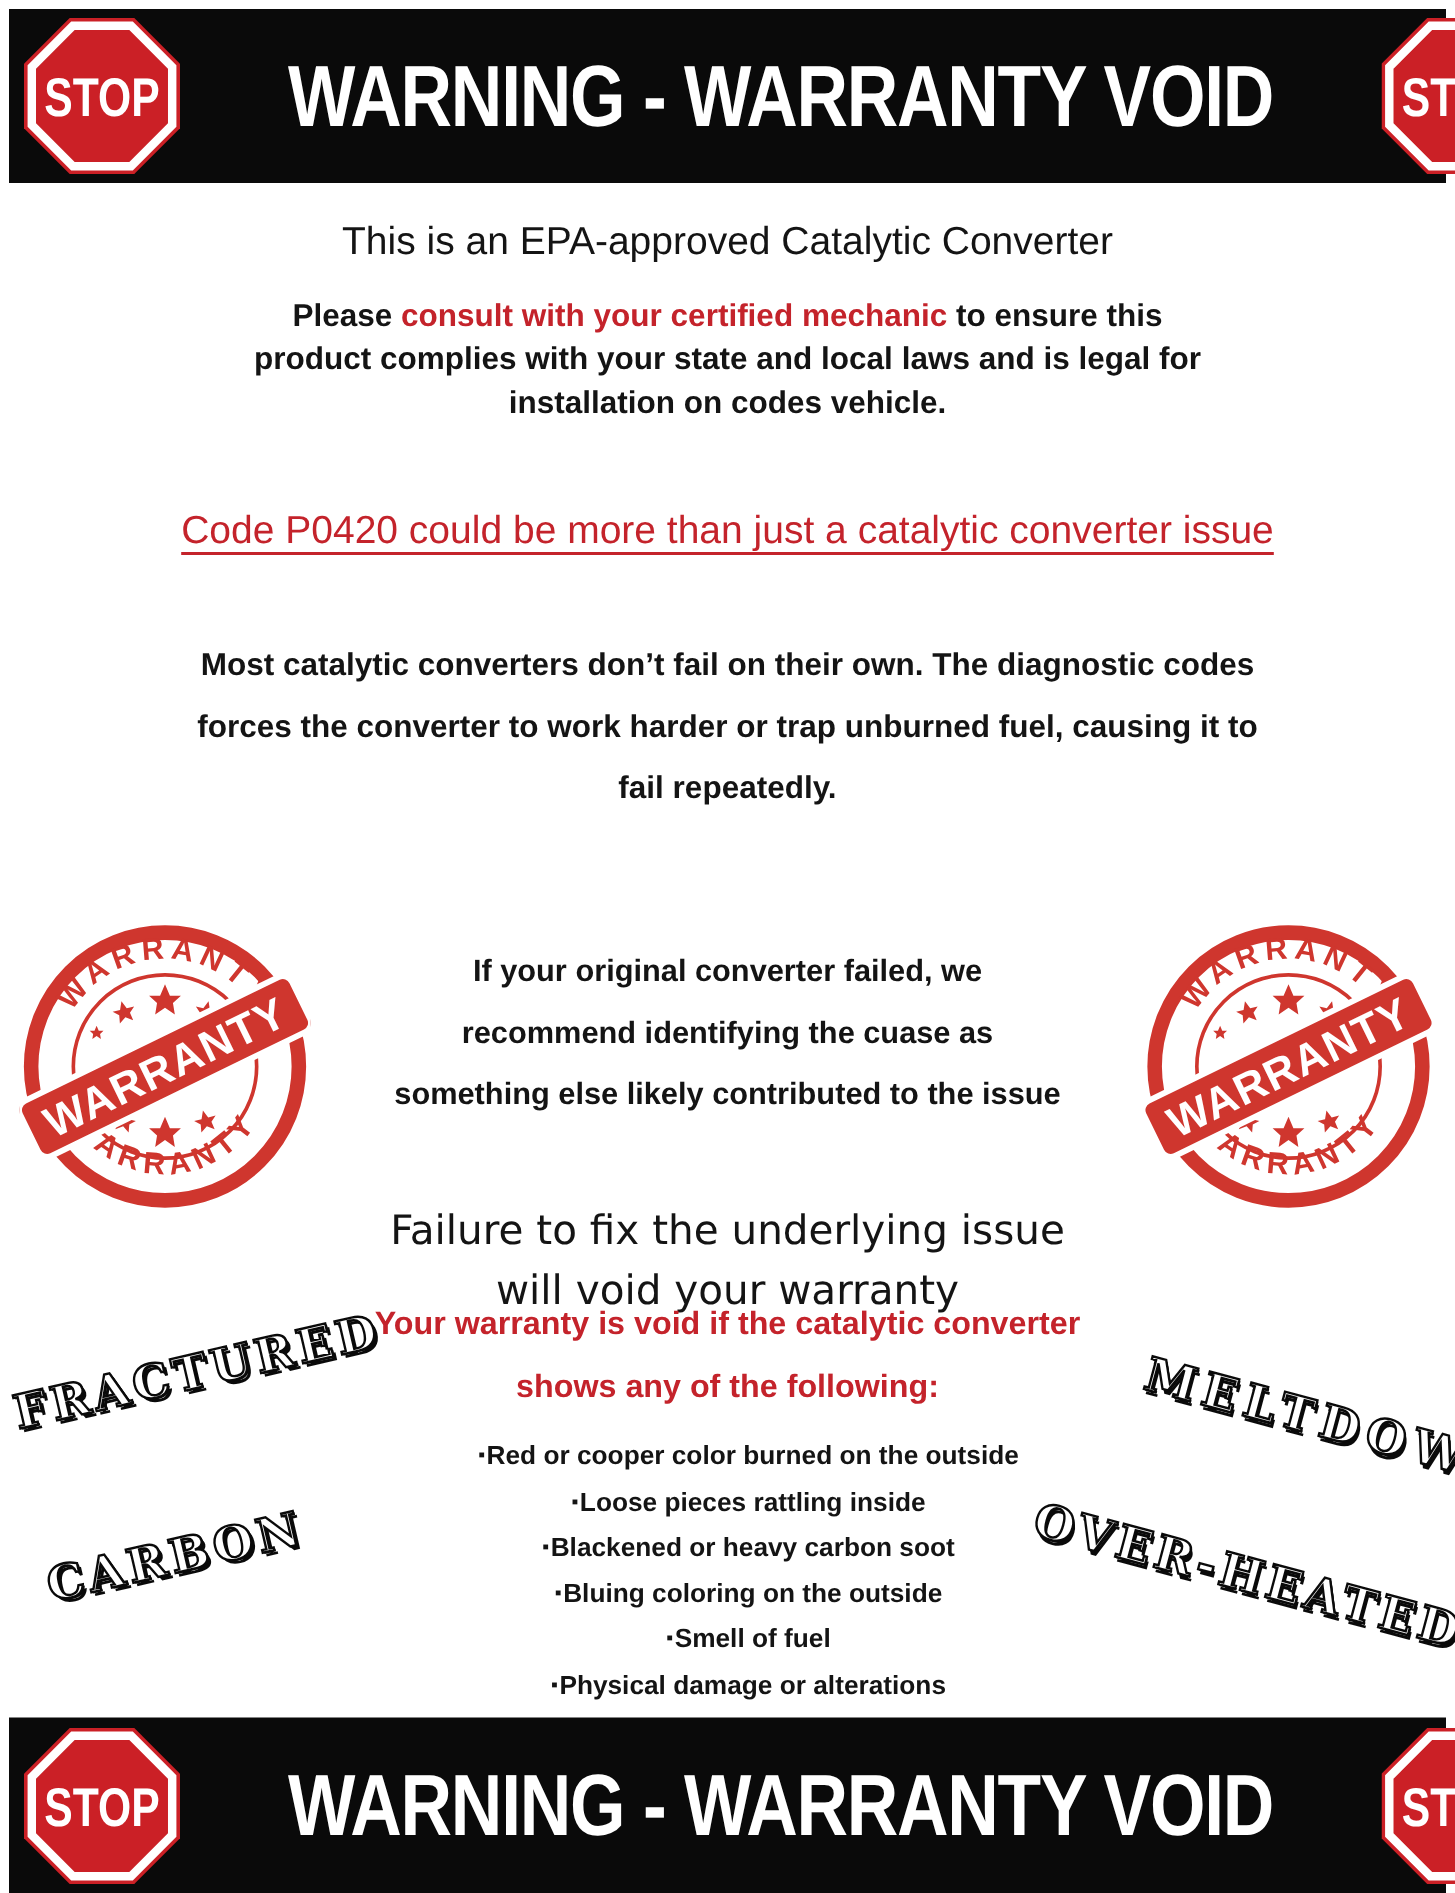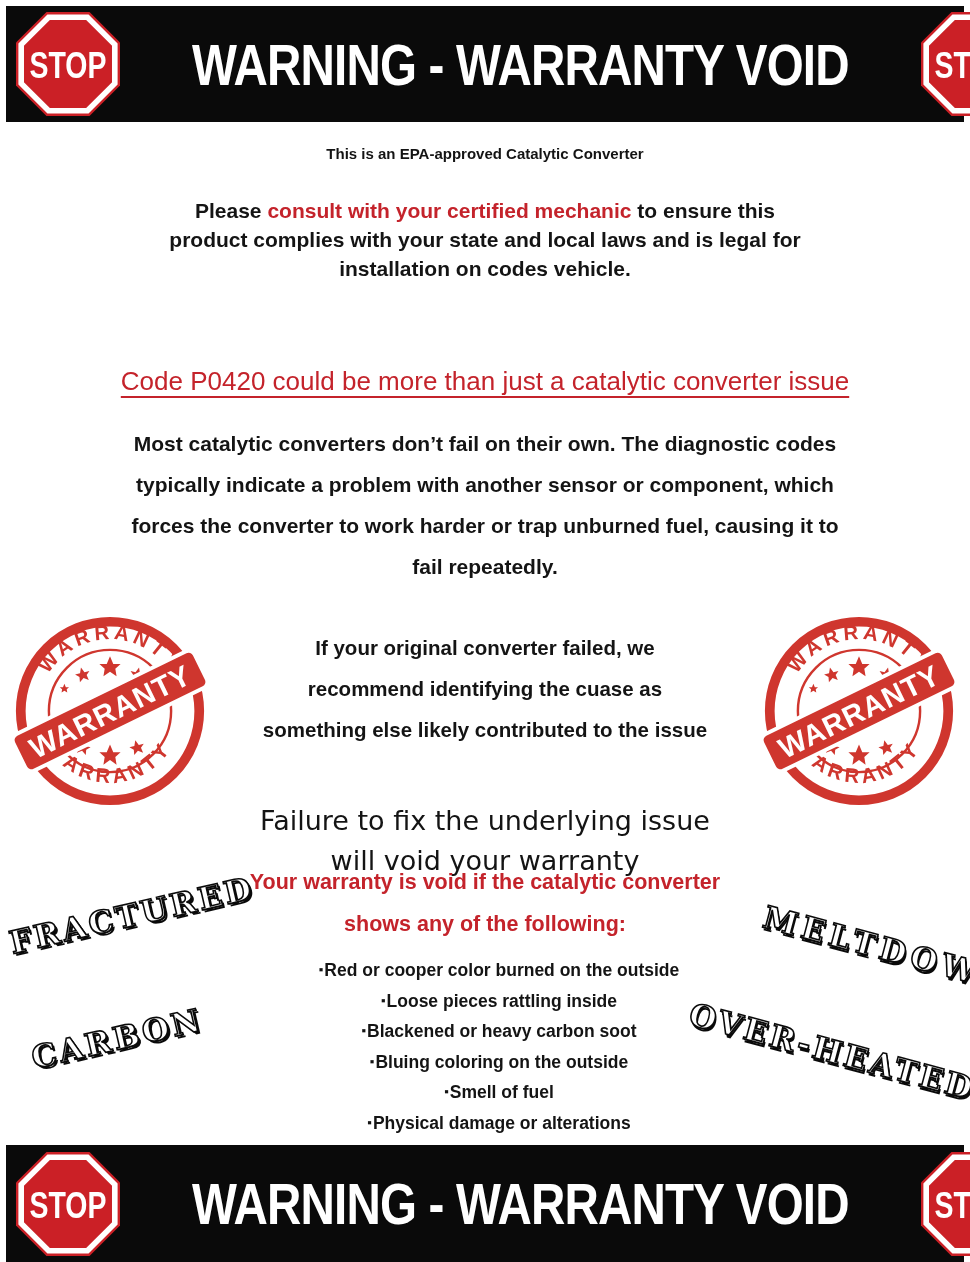--- a/index.html
+++ b/index.html
@@ -15,26 +15,26 @@
   }
   .banner.top{top:6px;height:116px;}
   .banner.bottom{bottom:0;height:117px;}
   .banner-title{
     flex:1;text-align:center;color:#ffffff;font-weight:700;font-size:58px;
     white-space:nowrap;transform:scaleX(0.82);letter-spacing:-1px;
   }
   .stop-svg{width:104px;height:104px;flex:none;}
   
   .abs{position:absolute;left:0;right:0;text-align:center;}
-  .intro-heading{top:145px;font-size:15px;font-weight:700;}
+  .intro-heading{top:145px;font-size:26px;font-weight:400;}
   .consult{top:196px;font-size:21px;font-weight:700;line-height:29px;}
   .red{color:#c4232b;}
   .code-heading{
     top:338px;font-size:26px;font-weight:400;color:#c4232b;
-    text-decoration:underline;text-underline-offset:6px;text-decoration-thickness:2px;margin-top:28px;
+    text-decoration:underline;text-underline-offset:6px;text-decoration-thickness:2px;
   }
   .para1{top:423px;font-size:21px;font-weight:700;line-height:41px;}
   .midpara{top:627px;font-size:20.5px;font-weight:700;line-height:41px;}
   .failure{top:781px;font-family:"DejaVu Sans",sans-serif;font-size:27px;font-weight:500;line-height:40px;margin-top:20px;}
   .voidheading{top:861px;font-size:21.5px;font-weight:700;color:#c4232b;line-height:42px;}
   .bullets{top:955px;font-size:17.5px;font-weight:700;line-height:29.5px;padding-left:28px;}
   .bullet-marker{font-size:13px;vertical-align:2px;margin-right:1px;}
   
   .stamp{position:absolute;width:194px;height:194px;top:614px;}
   .stamp.left{left:13px;}
@@ -79,21 +79,20 @@
   <div class="abs consult">
     <div><span>Please </span><span class="red">consult with your certified mechanic</span><span> to ensure this</span></div>
     <div>product complies with your state and local laws and is legal for</div>
     <div>installation on codes vehicle.</div>
   </div>
 
   <div class="abs code-heading">Code P0420 could be more than just a catalytic converter issue</div>
 
   <div class="abs para1">
     <div>Most catalytic converters don’t fail on their own. The diagnostic codes</div>
-    <div>typically indicate a problem with another sensor or component, which</div>
     <div>forces the converter to work harder or trap unburned fuel, causing it to</div>
     <div>fail repeatedly.</div>
   </div>
 
   <svg class="stamp left" viewBox="0 0 200 200">
     <circle cx="100" cy="100" r="92" fill="#ffffff" stroke="#cf362e" stroke-width="10"></circle>
     <circle cx="100" cy="100" r="63" fill="#ffffff" stroke="#cf362e" stroke-width="2.5"></circle>
     <path id="arcTopL" d="M 26,100 A 74,74 0 0 1 174,100" fill="none"></path>
     <path id="arcBotL" d="M 26,100 A 74,74 0 0 0 174,100" fill="none"></path>
     <text font-family="Liberation Sans, sans-serif" font-weight="700" font-size="21" fill="#cf362e" letter-spacing="4">

